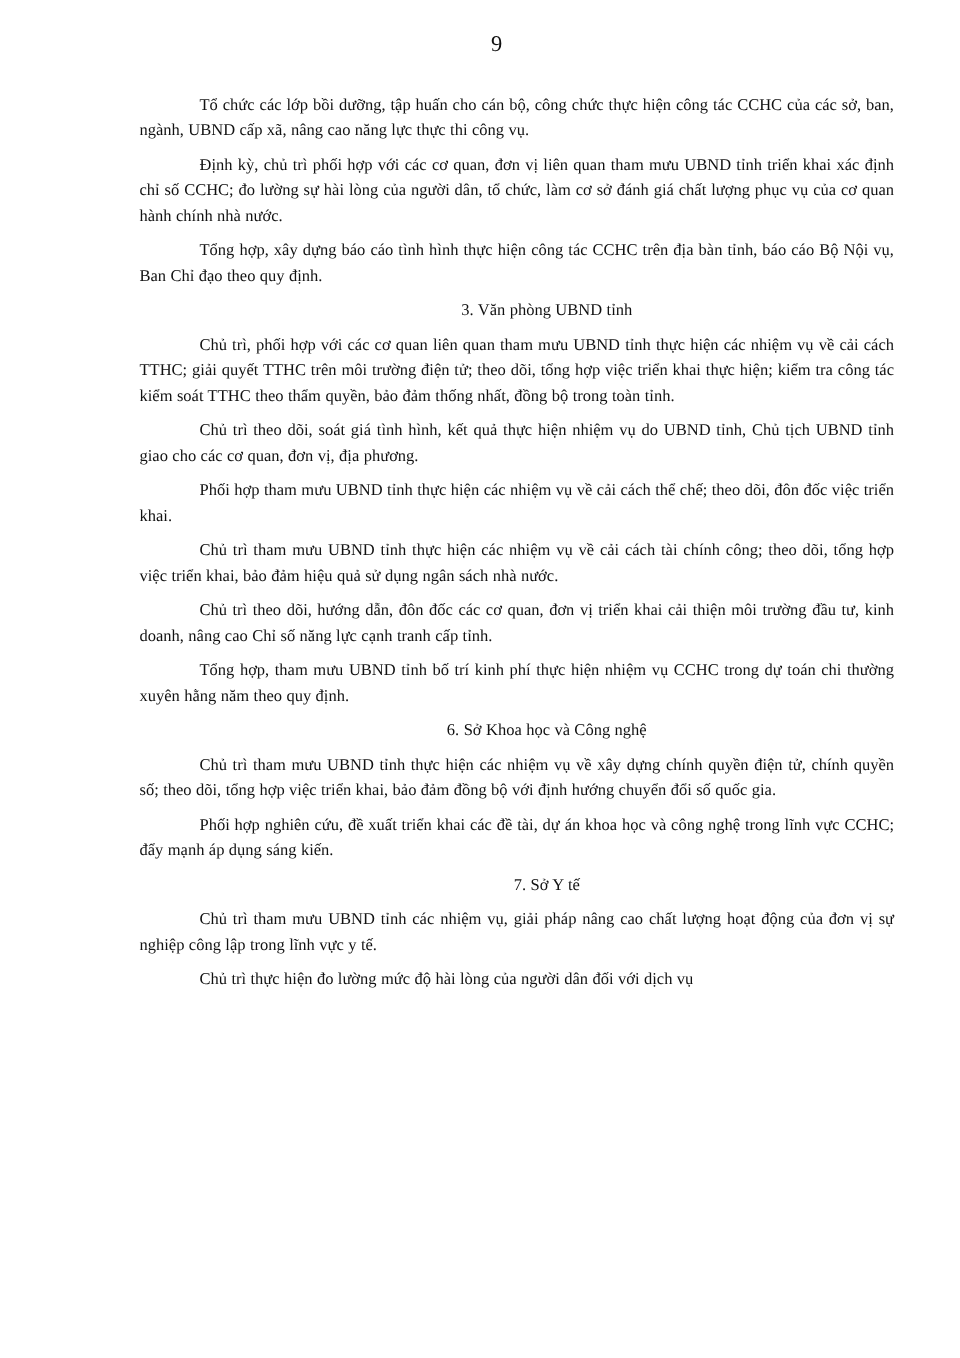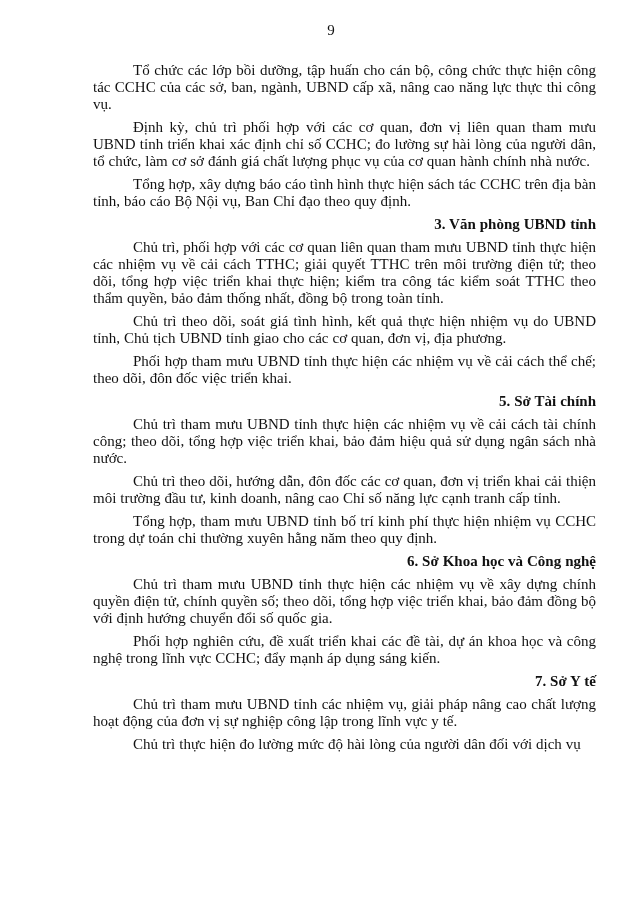--- a/index.html
+++ b/index.html
@@ -23,48 +23,47 @@
     line-height: 17px;
     margin-bottom: 23px;
     
     padding-left: 22px;
   }
   .content {
     margin-left: 93px;
     width: 503px;
   }
   .content p {
-    font-size: 15px;
+    font-size: 11px;
     line-height: 17px;
     text-align: justify;
     text-indent: 40px;
     margin: 0 0 6px 0;
     word-spacing: 0.2px;
   }
   .content p.heading {
-    font-weight: bold;
-    text-align: right;
+    font-weight: normal;
+    text-align: center;
   }
 </style>
 </head>
 <body>
 
 <div class="page">
 
   <div class="page-number">9</div>
 
   <div class="content">
     <p>Tổ chức các lớp bồi dưỡng, tập huấn cho cán bộ, công chức thực hiện công tác CCHC của các sở, ban, ngành, UBND cấp xã, nâng cao năng lực thực thi công vụ.</p>
     <p>Định kỳ, chủ trì phối hợp với các cơ quan, đơn vị liên quan tham mưu UBND tỉnh triển khai xác định chỉ số CCHC; đo lường sự hài lòng của người dân, tổ chức, làm cơ sở đánh giá chất lượng phục vụ của cơ quan hành chính nhà nước.</p>
-    <p>Tổng hợp, xây dựng báo cáo tình hình thực hiện sách tác CCHC trên địa bàn tỉnh, báo cáo Bộ Nội vụ, Ban Chỉ đạo theo quy định.</p>
+    <p>Tổng hợp, xây dựng báo cáo tình hình thực hiện công tác CCHC trên địa bàn tỉnh, báo cáo Bộ Nội vụ, Ban Chỉ đạo theo quy định.</p>
     <p class="heading">3. Văn phòng UBND tỉnh</p>
     <p>Chủ trì, phối hợp với các cơ quan liên quan tham mưu UBND tỉnh thực hiện các nhiệm vụ về cải cách TTHC; giải quyết TTHC trên môi trường điện tử; theo dõi, tổng hợp việc triển khai thực hiện; kiểm tra công tác kiểm soát TTHC theo thẩm quyền, bảo đảm thống nhất, đồng bộ trong toàn tỉnh.</p>
     <p>Chủ trì theo dõi, soát giá tình hình, kết quả thực hiện nhiệm vụ do UBND tỉnh, Chủ tịch UBND tỉnh giao cho các cơ quan, đơn vị, địa phương.</p>
     <p>Phối hợp tham mưu UBND tỉnh thực hiện các nhiệm vụ về cải cách thể chế; theo dõi, đôn đốc việc triển khai.</p>
-    <p class="heading">5. Sở Tài chính</p>
     <p>Chủ trì tham mưu UBND tỉnh thực hiện các nhiệm vụ về cải cách tài chính công; theo dõi, tổng hợp việc triển khai, bảo đảm hiệu quả sử dụng ngân sách nhà nước.</p>
     <p>Chủ trì theo dõi, hướng dẫn, đôn đốc các cơ quan, đơn vị triển khai cải thiện môi trường đầu tư, kinh doanh, nâng cao Chỉ số năng lực cạnh tranh cấp tỉnh.</p>
     <p>Tổng hợp, tham mưu UBND tỉnh bố trí kinh phí thực hiện nhiệm vụ CCHC trong dự toán chi thường xuyên hằng năm theo quy định.</p>
     <p class="heading">6. Sở Khoa học và Công nghệ</p>
     <p>Chủ trì tham mưu UBND tỉnh thực hiện các nhiệm vụ về xây dựng chính quyền điện tử, chính quyền số; theo dõi, tổng hợp việc triển khai, bảo đảm đồng bộ với định hướng chuyển đổi số quốc gia.</p>
     <p>Phối hợp nghiên cứu, đề xuất triển khai các đề tài, dự án khoa học và công nghệ trong lĩnh vực CCHC; đẩy mạnh áp dụng sáng kiến.</p>
     <p class="heading">7. Sở Y tế</p>
     <p>Chủ trì tham mưu UBND tỉnh các nhiệm vụ, giải pháp nâng cao chất lượng hoạt động của đơn vị sự nghiệp công lập trong lĩnh vực y tế.</p>
     <p>Chủ trì thực hiện đo lường mức độ hài lòng của người dân đối với dịch vụ</p>
   </div>

